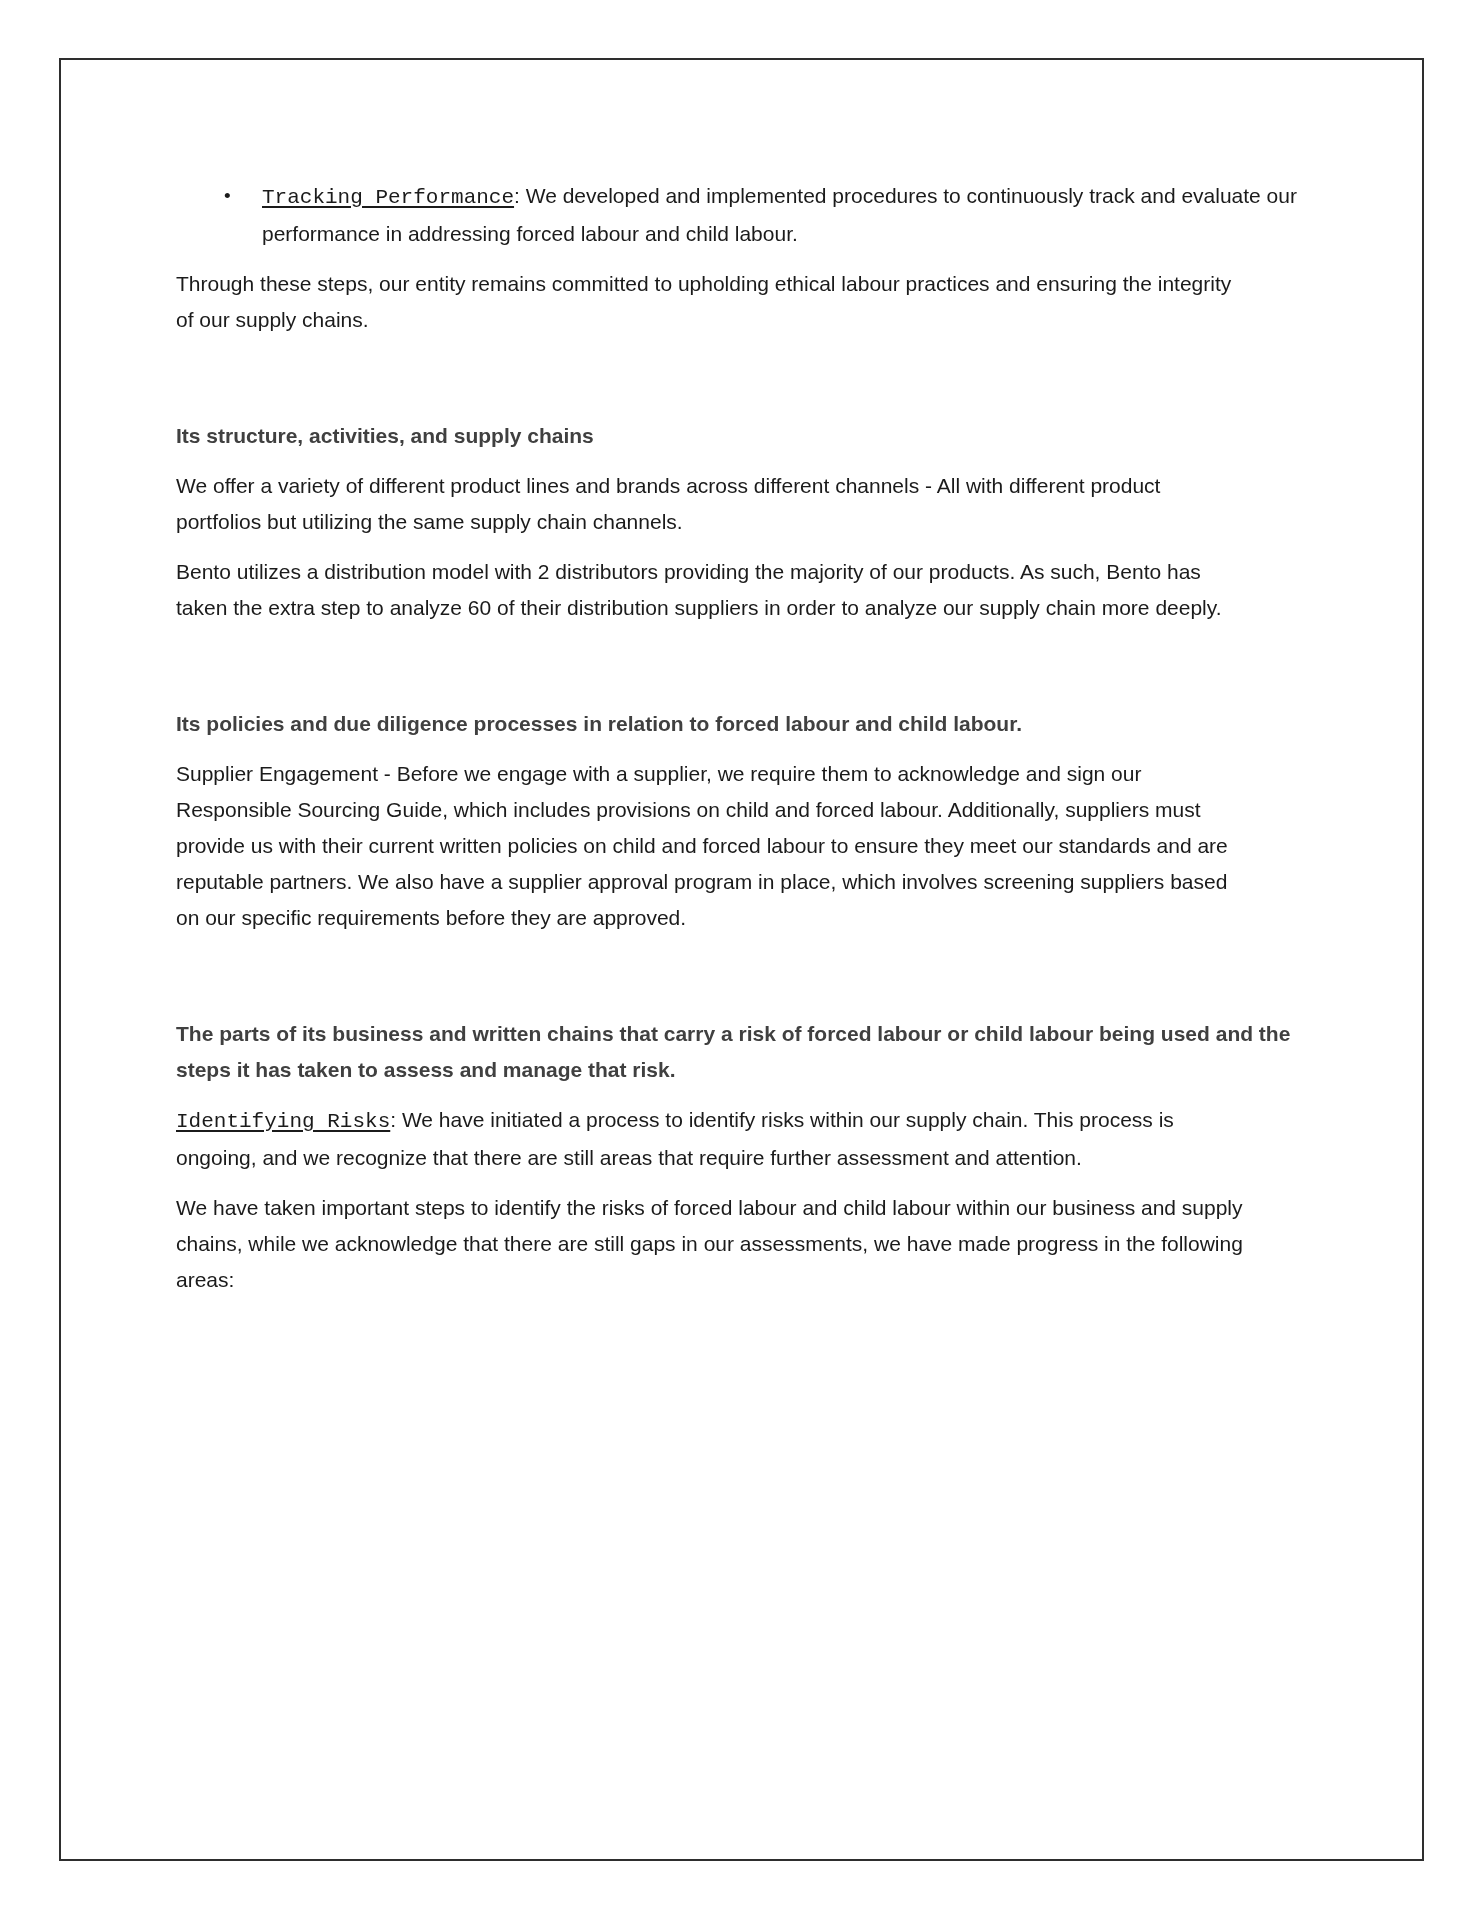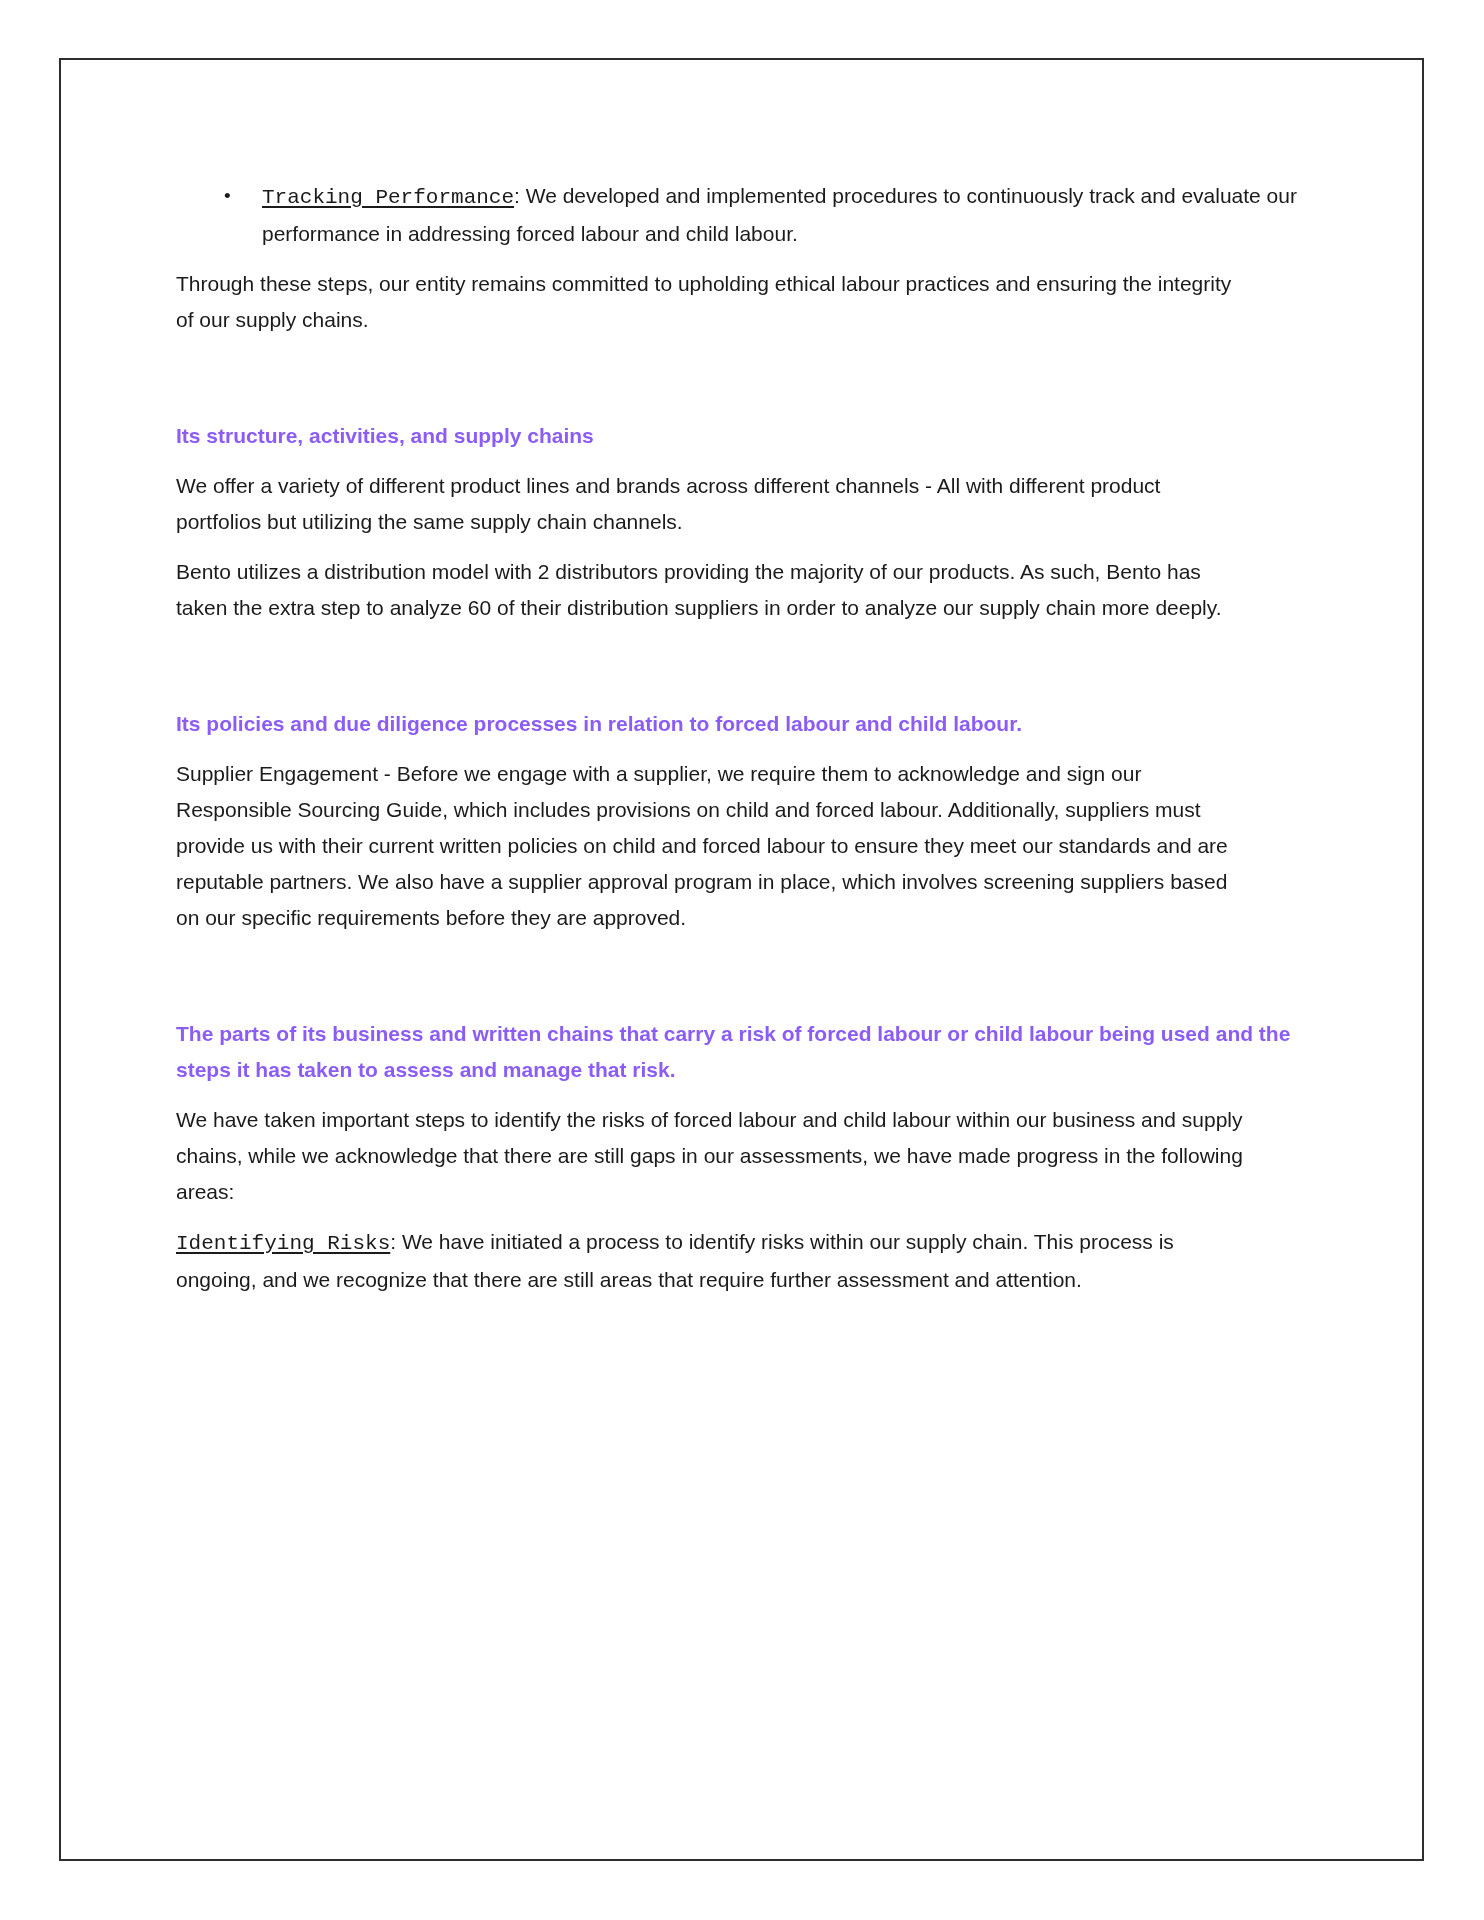--- a/index.html
+++ b/index.html
@@ -31,21 +31,21 @@
     line-height: 36px;
   }
   .doc-content p {
     margin: 0 0 14px 0;
     max-width: 1070px;
   }
   .doc-heading {
     font-weight: bold;
     font-size: 21px;
     line-height: 36px;
-    color: #8b5cf6;
+    color: #404040;
     margin: 80px 0 14px 0;
     max-width: 1120px;
   }
   .bullet-list {
     list-style: none;
     margin: 0 0 14px 0;
     padding: 0;
   }
   .bullet-item {
     position: relative;
@@ -84,20 +84,20 @@
     <p>We offer a variety of different product lines and brands across different channels - All with different product portfolios but utilizing the same supply chain channels.</p>
 
     <p>Bento utilizes a distribution model with 2 distributors providing the majority of our products. As such, Bento has taken the extra step to analyze 60 of their distribution suppliers in order to analyze our supply chain more deeply.</p>
 
     <h2 class="doc-heading">Its policies and due diligence processes in relation to forced labour and child labour.</h2>
 
     <p>Supplier Engagement - Before we engage with a supplier, we require them to acknowledge and sign our Responsible Sourcing Guide, which includes provisions on child and forced labour. Additionally, suppliers must provide us with their current written policies on child and forced labour to ensure they meet our standards and are reputable partners. We also have a supplier approval program in place, which involves screening suppliers based on our specific requirements before they are approved.</p>
 
     <h2 class="doc-heading">The parts of its business and written chains that carry a risk of forced labour or child labour being used and the steps it has taken to assess and manage that risk.</h2>
 
-    <p>We have taken important steps to identify the risks of forced labour and child labour within our business and supply chains, while we acknowledge that there are still gaps in our assessments, we have made progress in the following areas:</p>
-
     <p>
       <u>Identifying Risks</u><span>: We have initiated a process to identify risks within our supply chain. This process is ongoing, and we recognize that there are still areas that require further assessment and attention.</span>
     </p>
+
+    <p>We have taken important steps to identify the risks of forced labour and child labour within our business and supply chains, while we acknowledge that there are still gaps in our assessments, we have made progress in the following areas:</p>
 
   </div>
 </div>
 
 </body></html>

